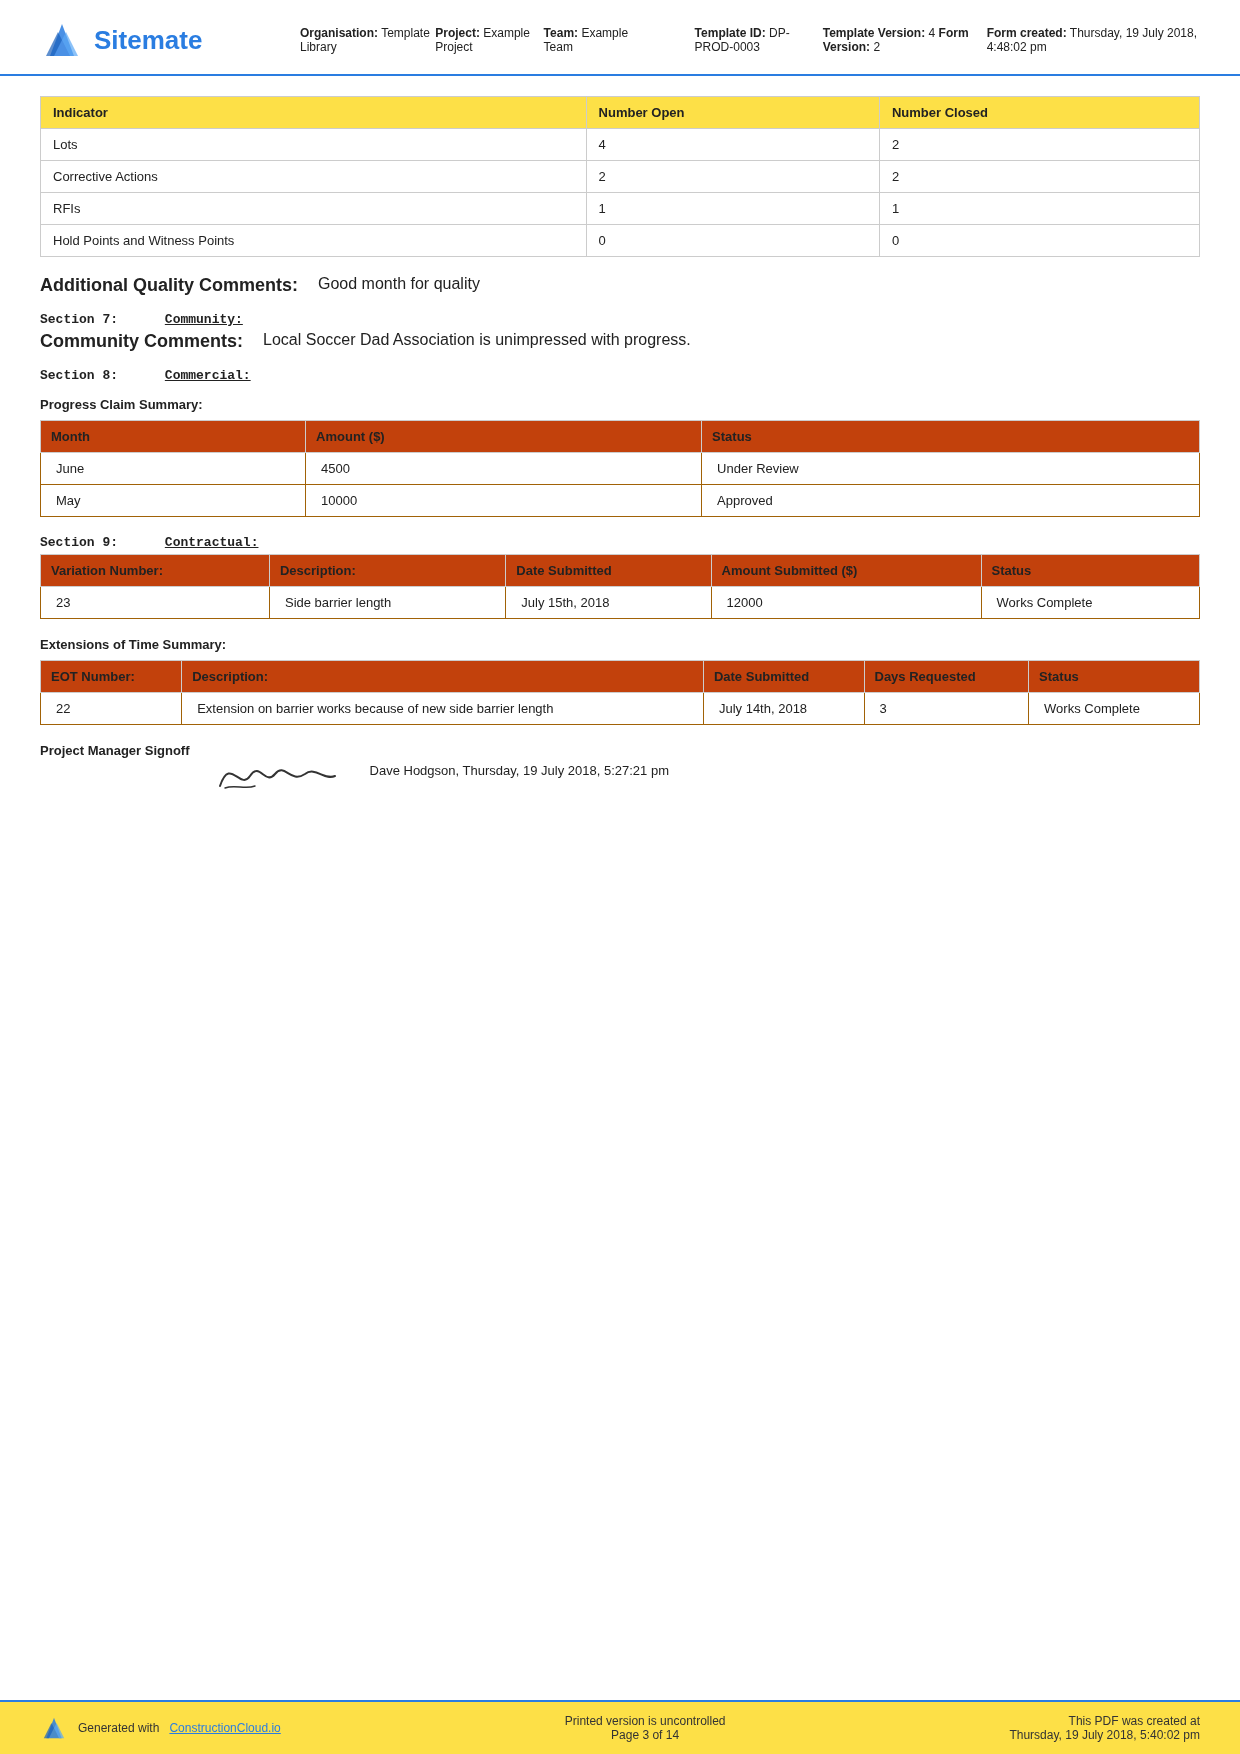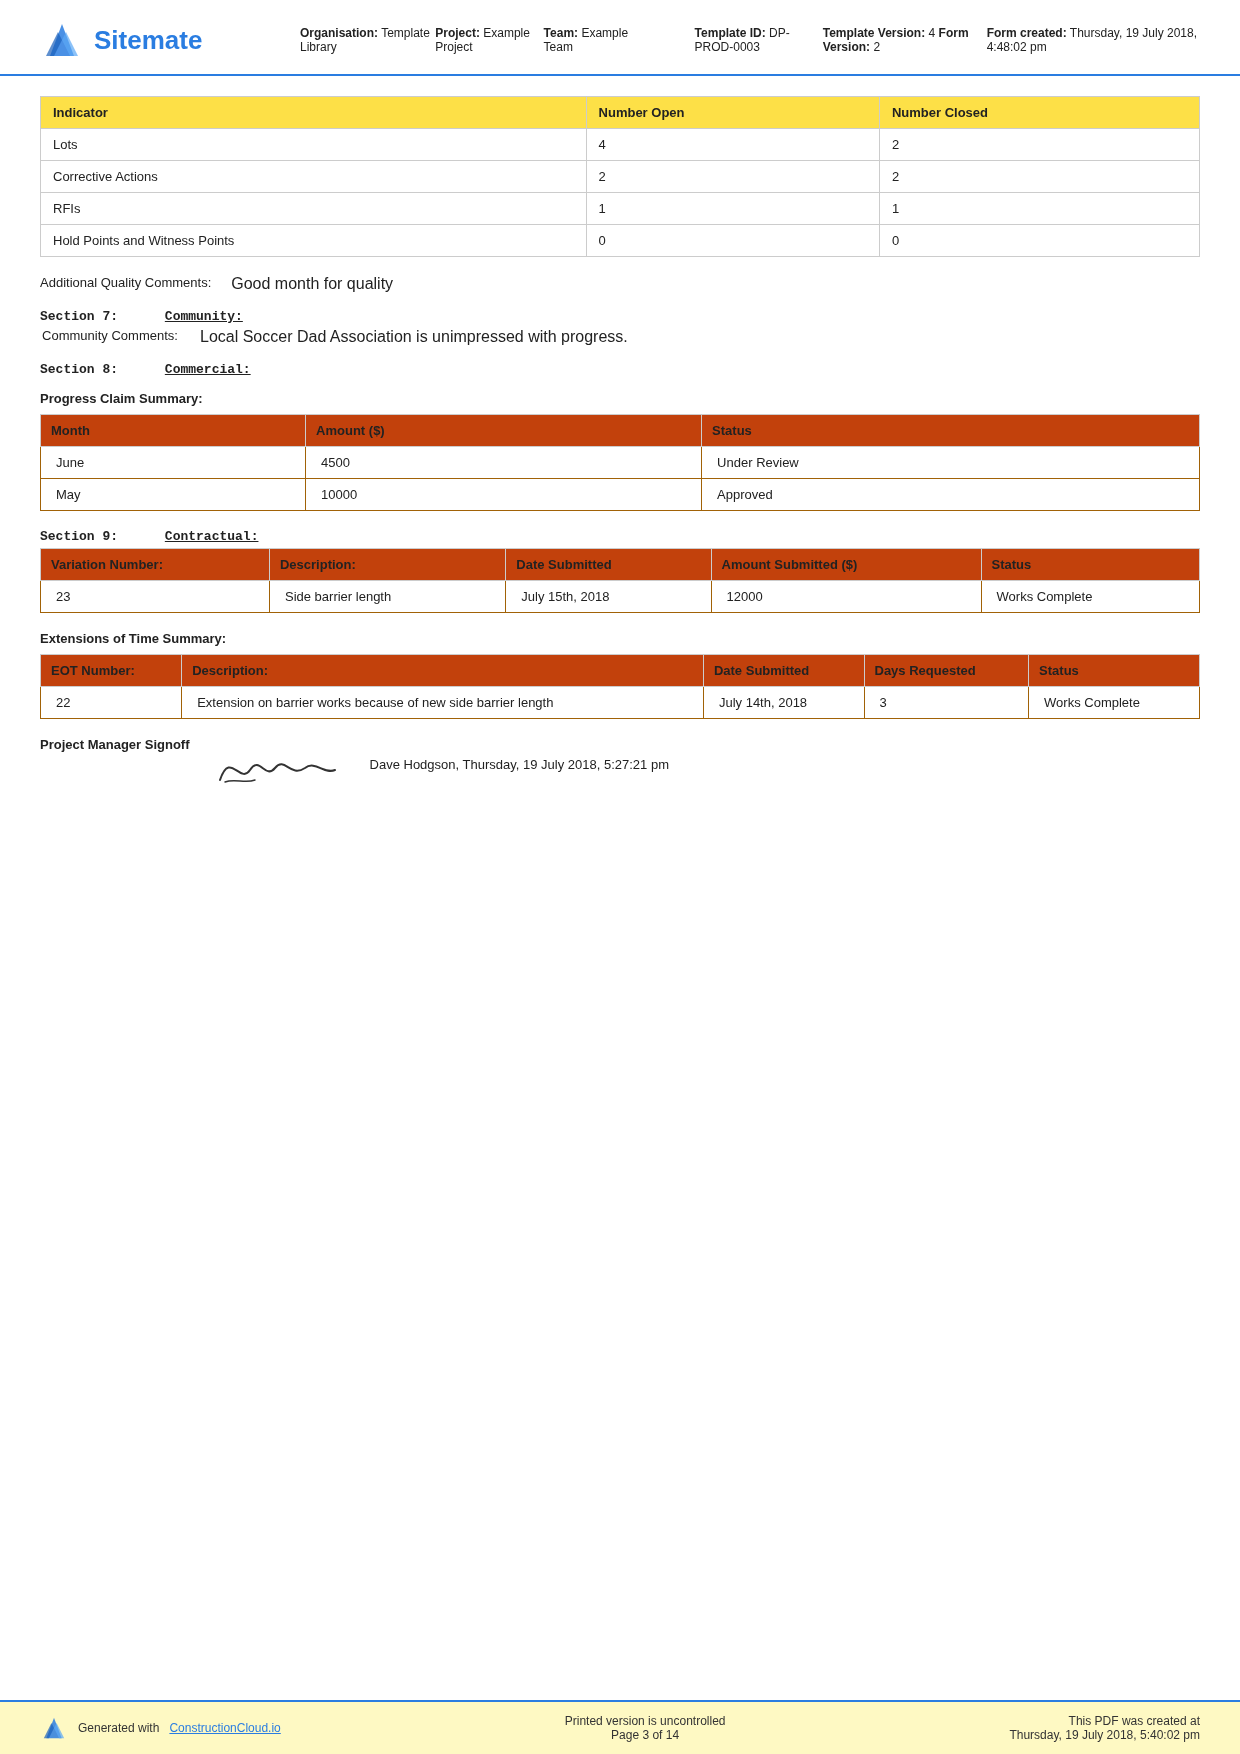--- a/index.html
+++ b/index.html
@@ -76,24 +76,24 @@
       padding: 8px 12px;
     }
 
     
     .lv-row {
       display: flex;
       margin-bottom: 16px;
       align-items: flex-start;
     }
     .lv-label {
-      font-weight: normal;
+      font-weight: bold;
       min-width: 160px;
       padding-right: 20px;
-      font-size: 13px;
+      font-size: 18px;
       text-align: center;
     }
     .lv-value {
       font-size: 16px;
       flex: 1;
     }
 
     
     .section-header {
       margin: 14px 0 10px 0;
@@ -166,21 +166,21 @@
       bottom: 0;
       left: 0;
       right: 0;
       border-top: 2px solid #2a7de1;
       padding: 12px 40px;
       display: flex;
       align-items: center;
       justify-content: space-between;
       font-size: 12px;
       color: #333;
-      background: #fef9c3;
+      background: #fde047;
     }
     .footer-left {
       display: flex;
       align-items: center;
       gap: 10px;
     }
     .footer-link {
       color: #2a7de1;
       text-decoration: underline;
     }

